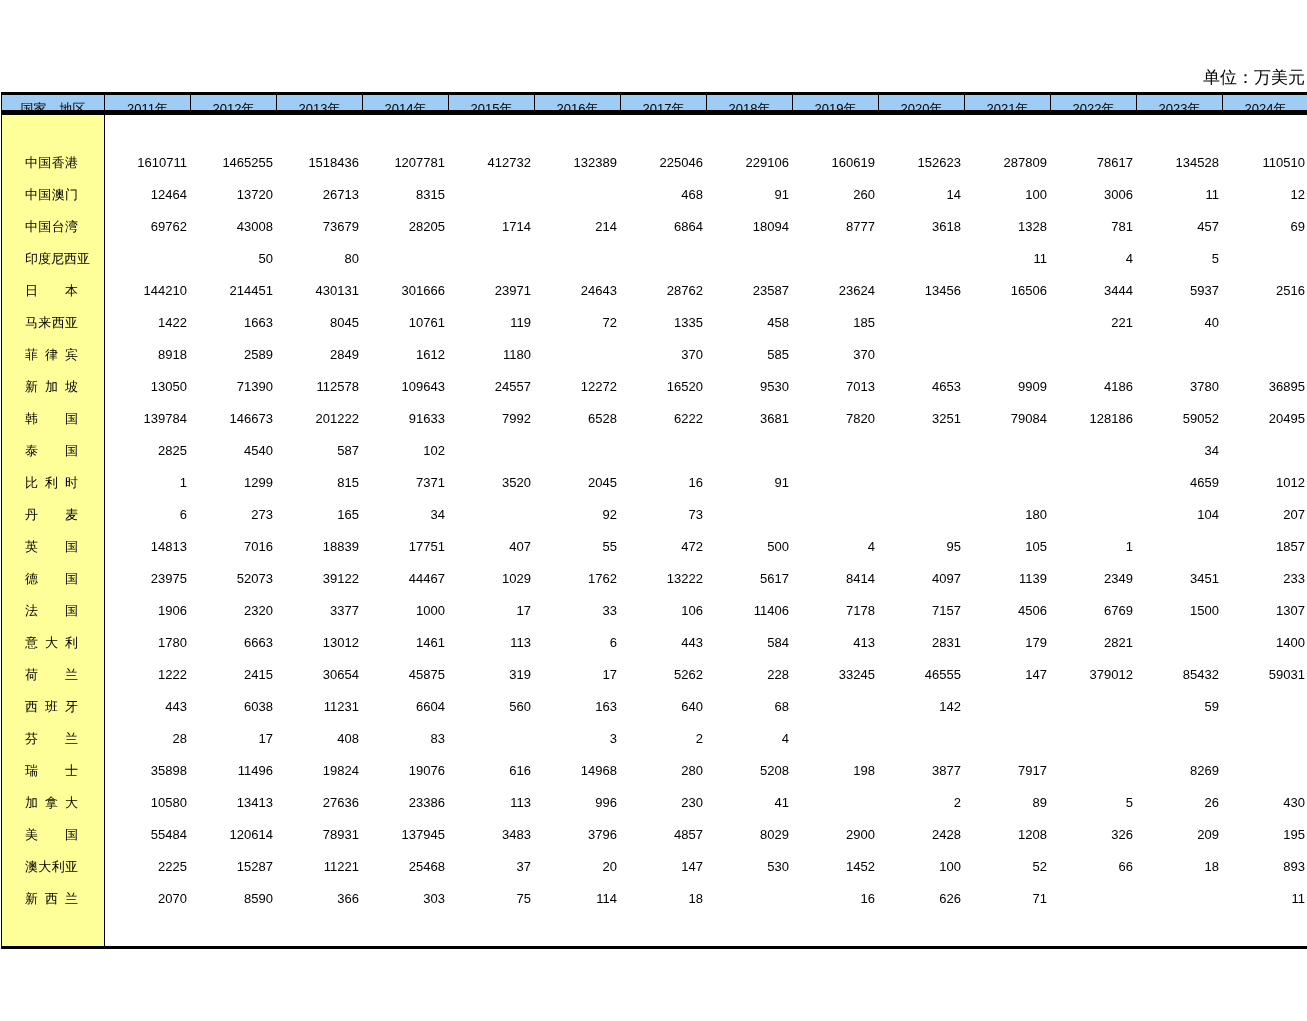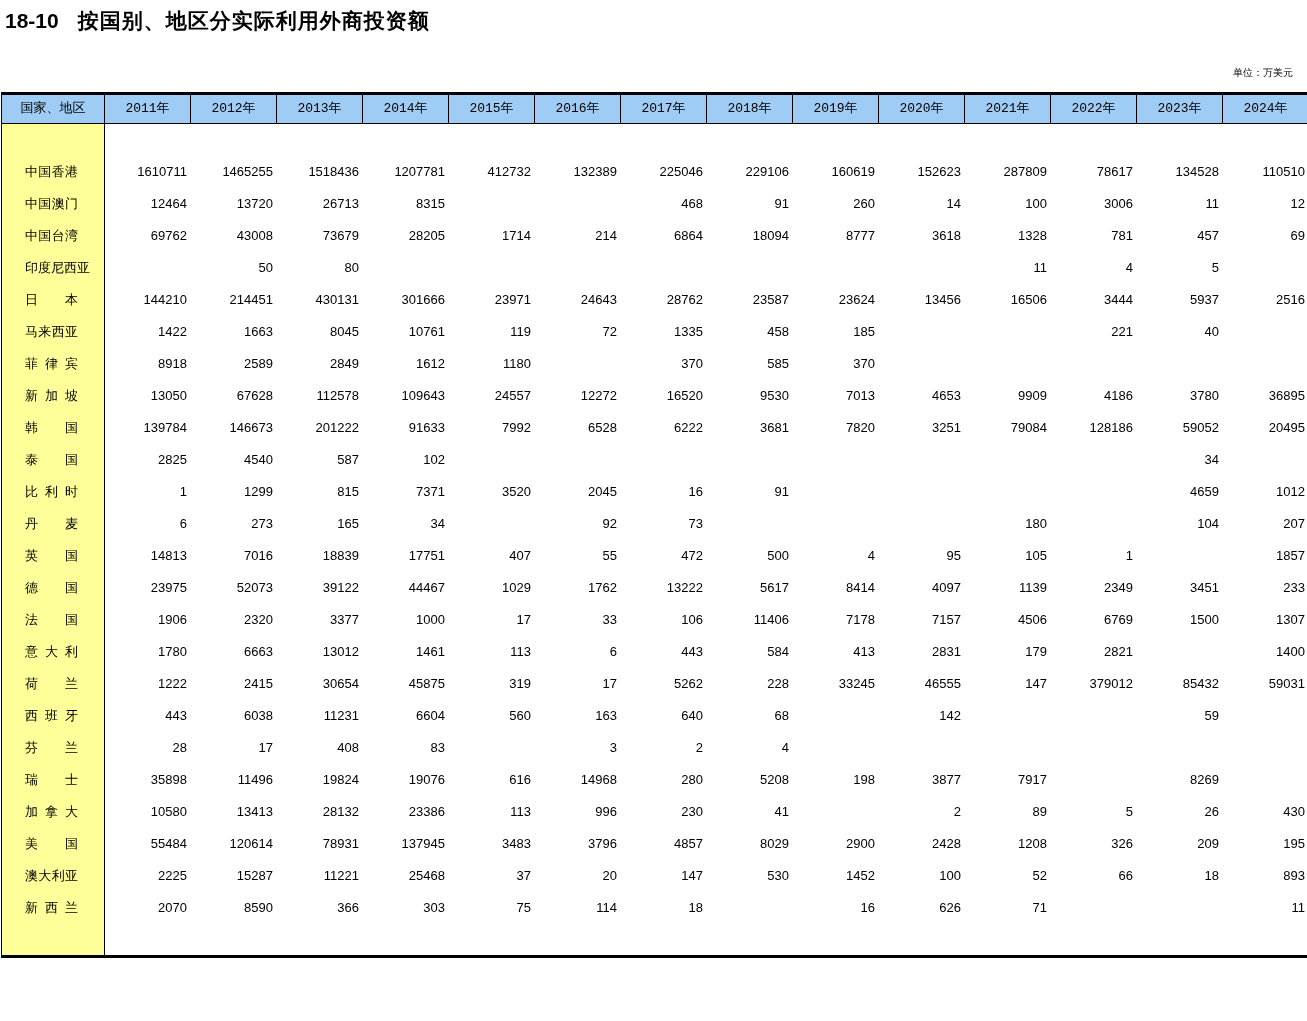--- a/index.html
+++ b/index.html
@@ -12,33 +12,33 @@
   .page { position:absolute; inset:0; background:#fff; }
 
   .title {
     position:absolute; left:5px; top:7px;
     font-size:21px; font-weight:bold; letter-spacing:1px;
     display:flex; align-items:baseline;
   }
   .title .num { margin-right:19px; letter-spacing:0; }
 
   .unit-label {
-    position:absolute; right:14px; top:66px;
-    font-size:10px;
+    position:absolute; right:2px; top:66px;
+    font-size:17px;
     margin-left:36px;
   }
 
   .stat-table {
     position:absolute; left:1px; top:92px; width:1306px;
     border-top:3px solid #000; border-bottom:3px solid #000;
     border-left:1px solid #000;
     font-size:13px;
   }
   .header-row {
-    display:flex; height:29px; border-bottom:1px solid #000000;font-family:Liberation Mono, monospace;
+    display:flex; height:20px; border-bottom:5px solid #000000;
   }
   .hcell {
     background:var(--header-bg,#9fccf5);
     height:100%; line-height:27px; text-align:center;
     border-right:1px solid #000;
     flex:0 0 auto;
   }
   .corner { width:103px; }
   .ycell  { width:86px; }
 
@@ -61,24 +61,20 @@
   .vcell {
     flex:0 0 86px; text-align:right; padding-right:4px;
     white-space:nowrap;
   }
 </style>
 </head>
 <body>
 
 <div class="page">
 
-  <div class="title">
-    <span class="num">18-10</span>
-    <span>按国别、地区分实际利用外商投资额</span>
-  </div>
 
   <div class="unit-label">单位：万美元</div>
 
   <div class="stat-table">
     <div class="header-row" id="header-row">
       <div class="hcell corner">国家、地区</div>
     <div class="hcell ycell">2011年</div>
         <div class="hcell ycell">2012年</div>
         <div class="hcell ycell">2013年</div>
         <div class="hcell ycell">2014年</div>
@@ -249,21 +245,21 @@
           <div class="vcell"></div>
           <div class="vcell"></div>
         </div>
         <div class="trow">
           <div class="name-cell"><span class="name-box">
               <span>新</span>
               <span>加</span>
               <span>坡</span>
             </span></div>
           <div class="vcell">13050</div>
-          <div class="vcell">67628</div>
+          <div class="vcell">71390</div>
           <div class="vcell">112578</div>
           <div class="vcell">109643</div>
           <div class="vcell">24557</div>
           <div class="vcell">12272</div>
           <div class="vcell">16520</div>
           <div class="vcell">9530</div>
           <div class="vcell">7013</div>
           <div class="vcell">4653</div>
           <div class="vcell">9909</div>
           <div class="vcell">4186</div>
@@ -514,21 +510,21 @@
           <div class="vcell"></div>
         </div>
         <div class="trow">
           <div class="name-cell"><span class="name-box">
               <span>加</span>
               <span>拿</span>
               <span>大</span>
             </span></div>
           <div class="vcell">10580</div>
           <div class="vcell">13413</div>
-          <div class="vcell">28132</div>
+          <div class="vcell">27636</div>
           <div class="vcell">23386</div>
           <div class="vcell">113</div>
           <div class="vcell">996</div>
           <div class="vcell">230</div>
           <div class="vcell">41</div>
           <div class="vcell"></div>
           <div class="vcell">2</div>
           <div class="vcell">89</div>
           <div class="vcell">5</div>
           <div class="vcell">26</div>

